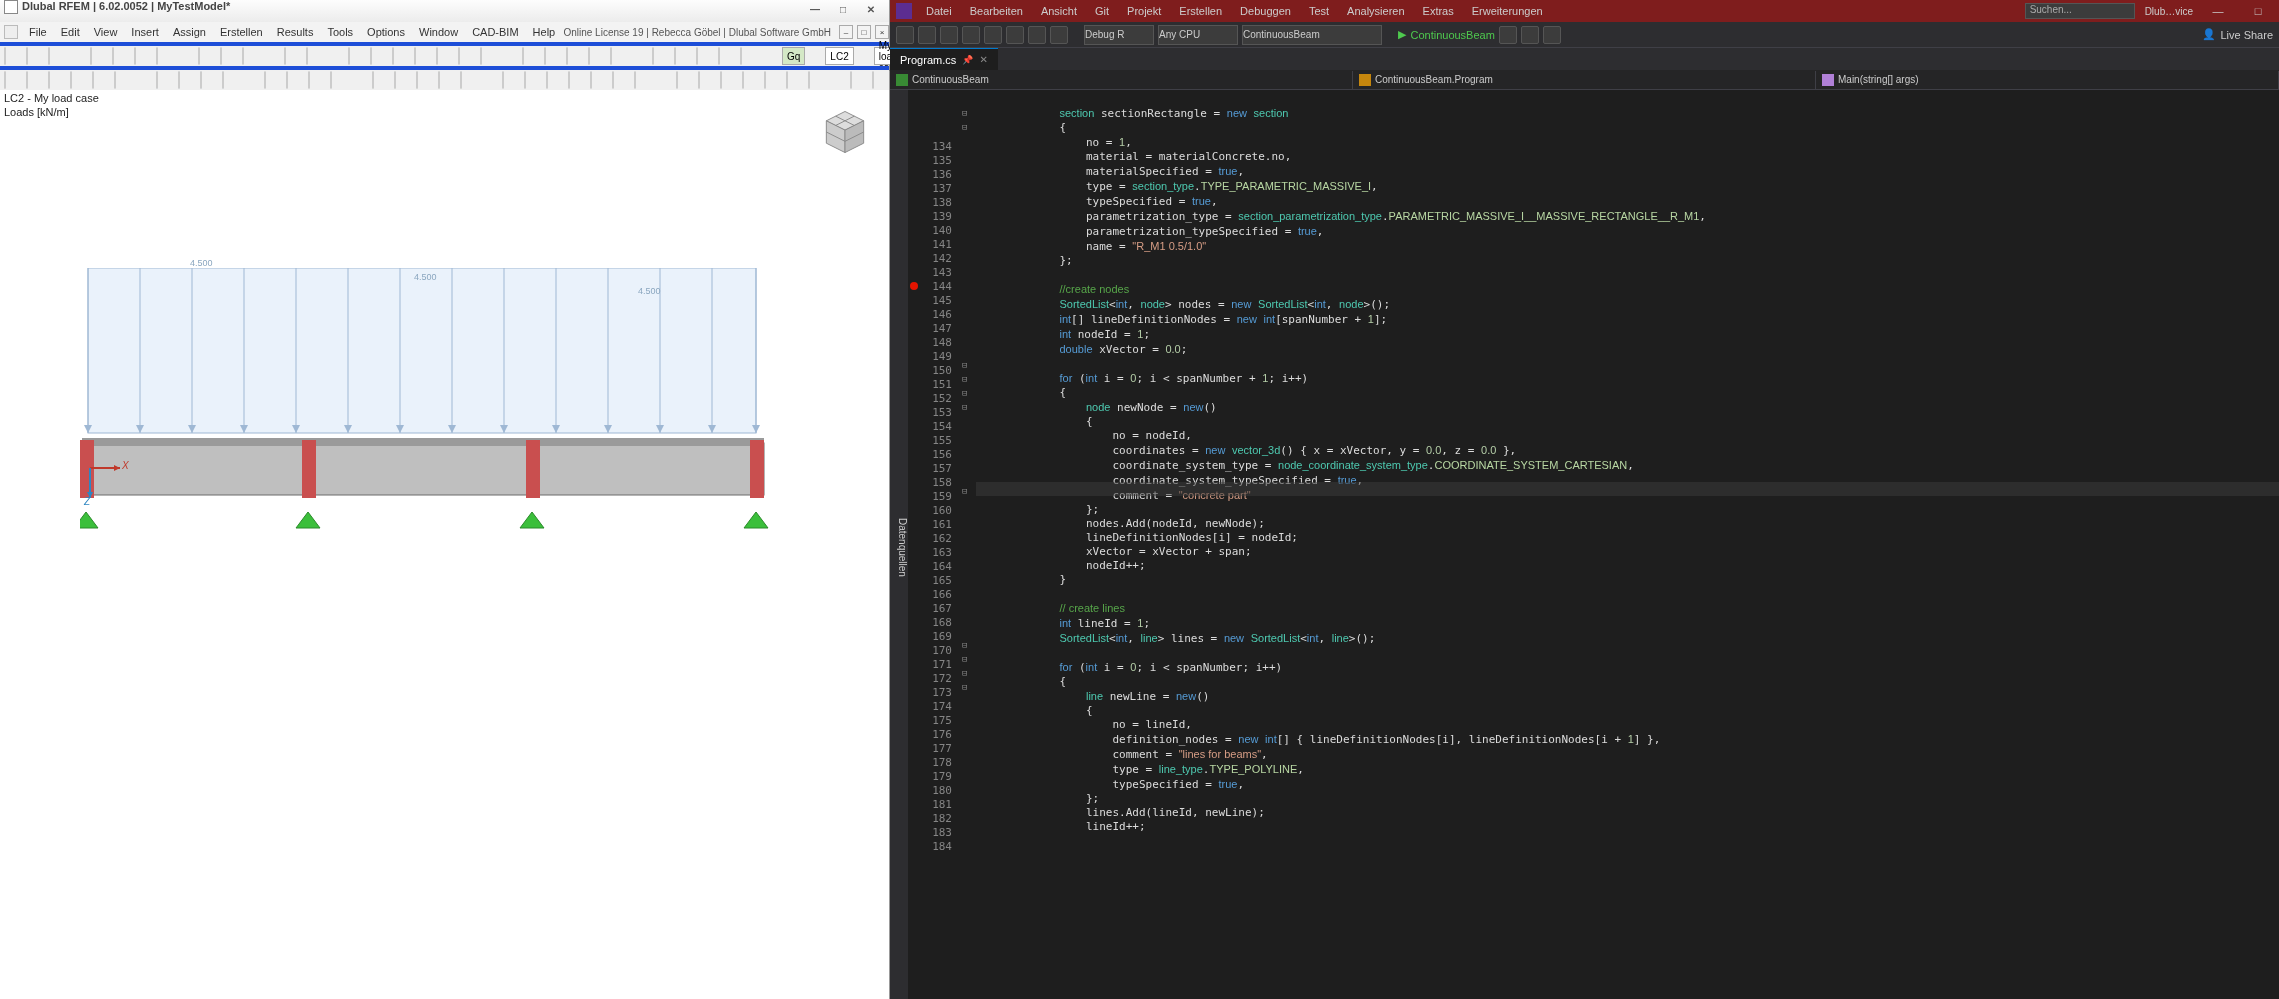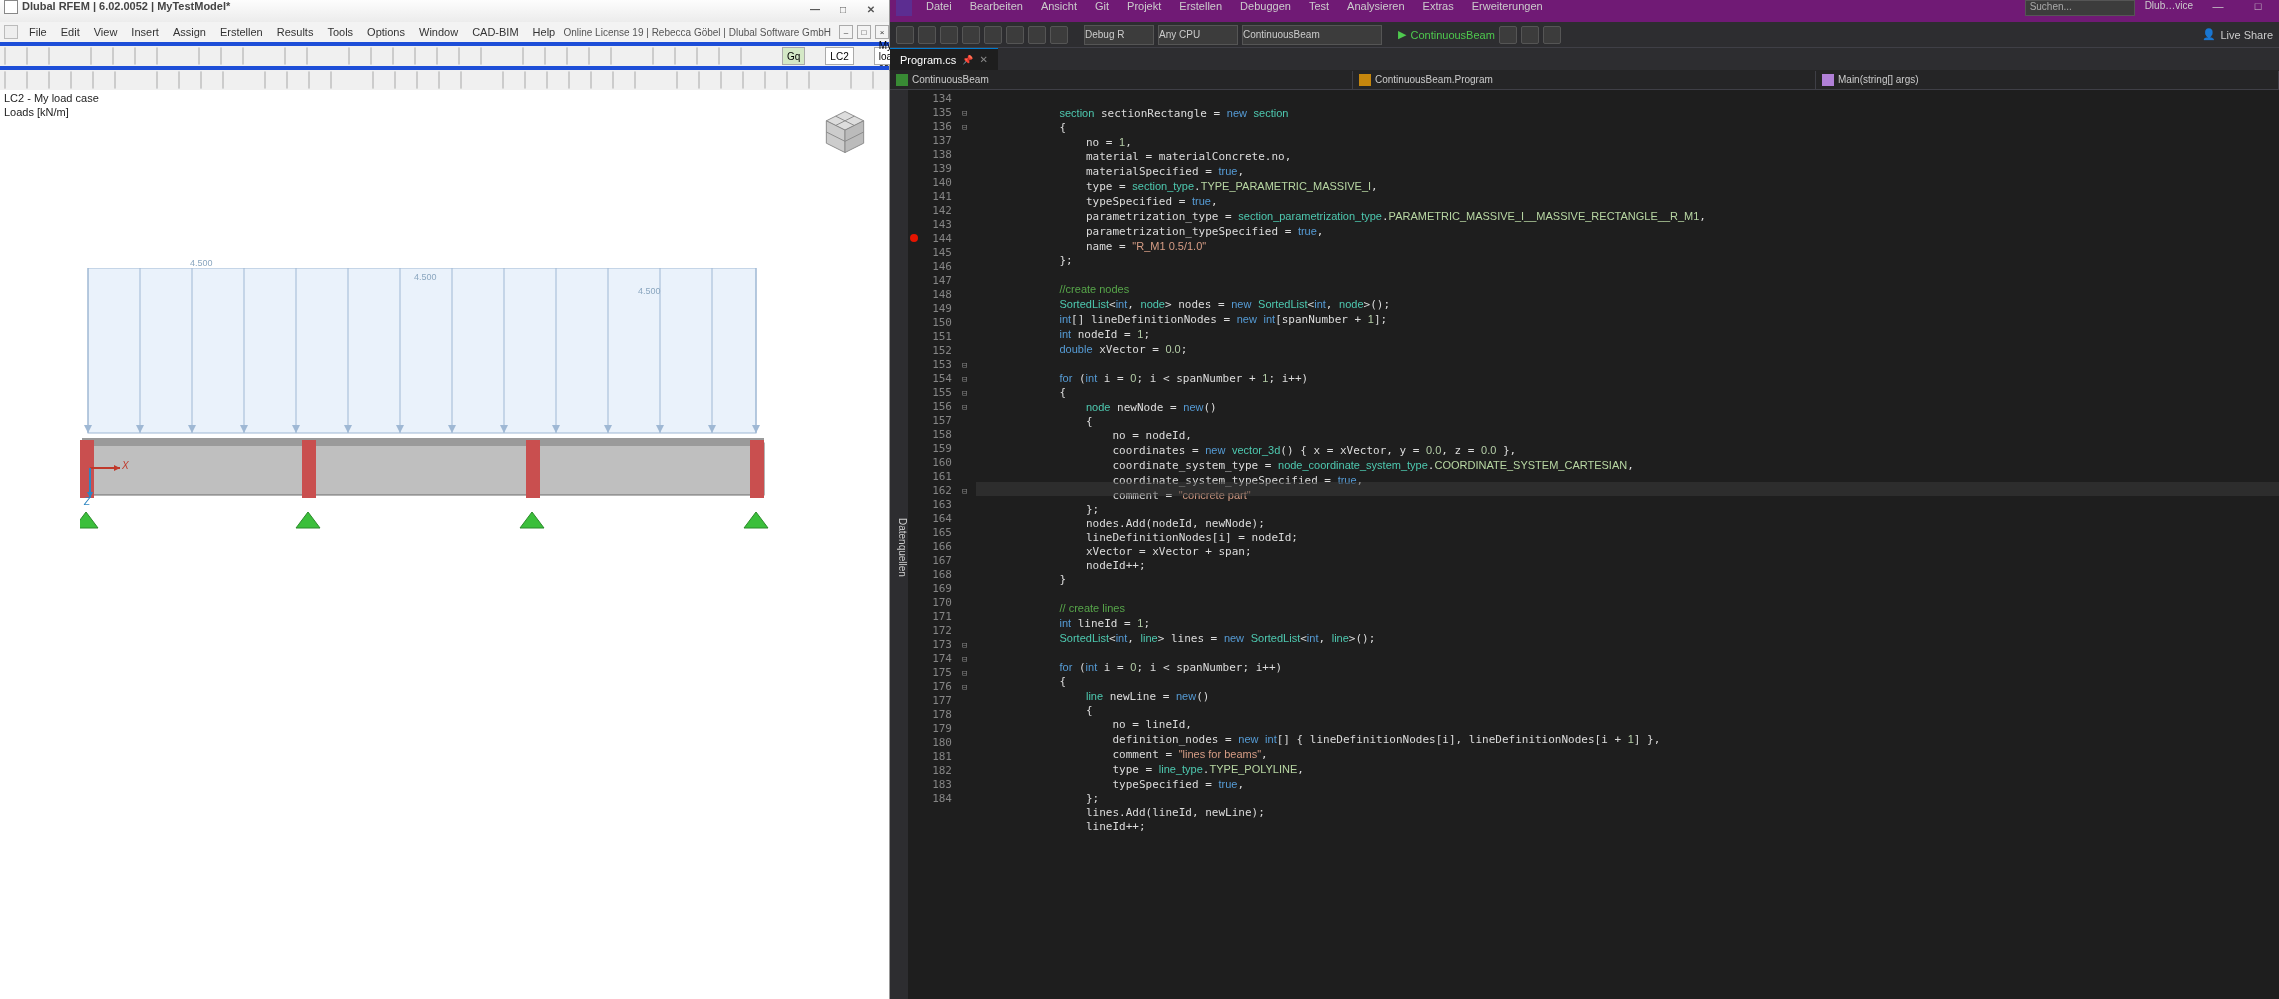--- a/index.html
+++ b/index.html
@@ -38,21 +38,21 @@
 .cube { position: absolute; top: 14px; right: 16px; width: 56px; height: 56px; }
 .cube svg { width: 100%; height: 100%; }
 .beam-area { position: absolute; left: 80px; top: 178px; width: 690px; height: 340px; }
 .label-dim { position: absolute; font-size: 9px; color: #8aa6bf; }
 .axis-lbl { position: absolute; font-size: 10px; font-style: italic; }
 .axis-x { color: #c0392b; }
 .axis-z { color: #2e86c1; }
 
 
 .vs { flex: 1; height: 100%; display: flex; flex-direction: column; background: #1e1e1e; color: #ccc; font-size: 11px; }
-.vs-title { height: 22px; background: #701a75; display: flex; align-items: flex-start; padding: 0 6px; gap: 10px; }
+.vs-title { height: 22px; background: #7f1d1d; display: flex; align-items: center; padding: 0 6px; gap: 10px; }
 .vs-title .vsico { width: 16px; height: 16px; background: #5c2d91; }
 .vs-title .mi { padding: 0 4px; color: #ccc; }
 .vs-title .spacer { flex: 1; }
 .vs-title .search { width: 110px; height: 16px; background: #3c3c3c; border: 1px solid #555; font-size: 10px; padding: 0 4px; color: #aaa; }
 .vs-title .acct { color: #ccc; font-size: 10px; }
 .vs-title .wb { width: 30px; text-align: center; color: #ccc; }
 
 .vs-menu2 { height: 18px; background: #2d2d30; display: flex; align-items: center; padding: 0 6px; gap: 10px; }
 .vs-menu2 .mi { padding: 0 4px; }
 
@@ -389,21 +389,21 @@
         <span>ContinuousBeam.Program</span>
       </div>
     <div class="dd">
         <div class="ico-mth"></div>
         <span>Main(string[] args)</span>
       </div>
   </div>
 
   <div class="vs-editor">
     <div class="vs-side">Datenquellen</div>
-    <div class="vs-gutter" id="gutter" style="position: relative;">134
+    <div class="vs-gutter" id="gutter" style="position: relative; margin-top: 48px;">134
 135
 136
 137
 138
 139
 140
 141
 142
 143
 144

